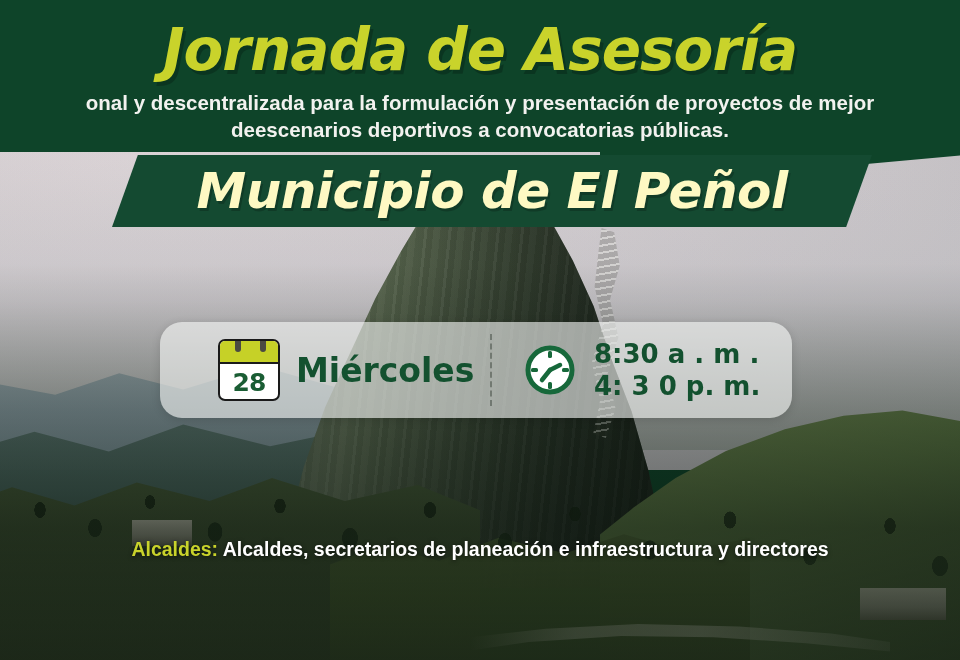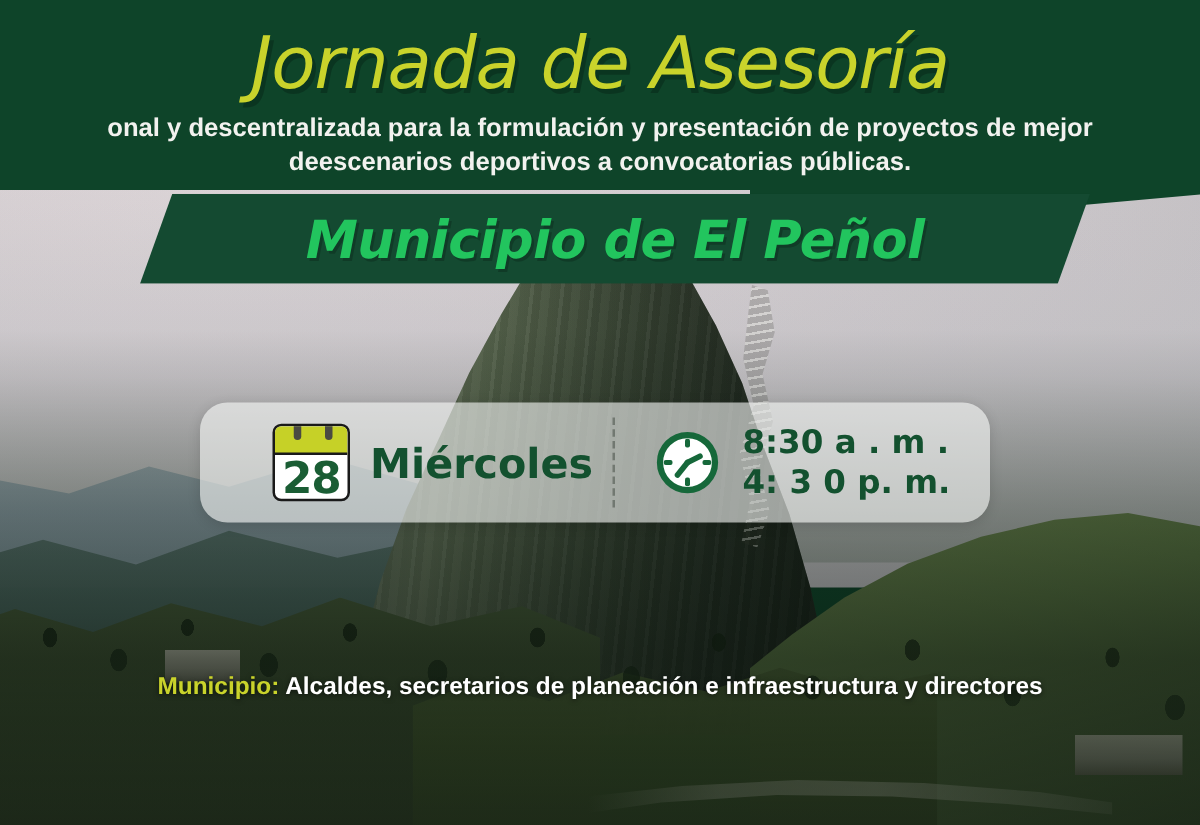--- a/index.html
+++ b/index.html
@@ -154,21 +154,21 @@
     background:#0e4429; z-index:5;
   }
   .header-tail {
     position:absolute; left:600px; top:152px; width:360px; height:36px;
     background:#0e4429; z-index:5;
     clip-path:polygon(0% 0%, 100% 0%, 100% 10%, 0% 100%);
   }
   .title {
     position:absolute; left:0; top:16px; width:960px;
     text-align:center;
-    font-size:58px; font-weight:normal; font-style:italic;
+    font-size:58px; font-weight:bold; font-style:italic;
     letter-spacing:-1px;
     color:#c9d32b;
     text-shadow:3px 4px 0 rgba(0,0,0,.22);
     z-index:6;
     font-family:"DejaVu Sans", sans-serif;
   }
   .subtitle {
     position:absolute; left:-40px; top:89px; width:1040px;
     text-align:center; color:#f2f2ef;
     font-size:20.5px; font-weight:bold; line-height:27px;
@@ -179,22 +179,22 @@
   
   .ribbon {
     position:absolute; left:112px; top:155px; width:760px; height:72px;
     background:#144a31; z-index:7;
     clip-path:polygon(3.4% 0%, 100% 0%, 96.6% 100%, 0% 100%);
   }
   .ribbon-text {
     position:absolute; left:112px; top:155px; width:760px; height:72px;
     display:flex; align-items:center; justify-content:center;
     z-index:8;
-    font-size:42px; font-weight:bold; font-style:italic;
-    color:#22c55e; letter-spacing:-.5px;
+    font-size:50px; font-weight:bold; font-style:italic;
+    color:#fef9c3; letter-spacing:-.5px;
     text-shadow:2px 3px 0 rgba(0,0,0,.2);
     font-family:"DejaVu Sans", sans-serif;
   }
 
   
   .info-card {
     position:absolute; left:160px; top:322px; width:632px; height:96px;
     background:rgba(244,245,243,.62);
     border-radius:22px;
     box-shadow:0 2px 10px rgba(0,0,0,.14);
@@ -203,21 +203,21 @@
   }
   .date-block { display:flex; align-items:center; width:330px; padding-left:58px; }
   .cal {
     position:relative; width:62px; height:62px;
     background:#ffffff; border:2.5px solid #1a1a1a; border-radius:7px;
     overflow:hidden; flex:none;
   }
   .cal-top { height:23px; background:#c6d127; border-bottom:2px solid #1a1a1a; }
   .cal-num {
     height:37px; display:flex; align-items:center; justify-content:center;
-    font-size:35px; font-weight:bold; color:#1a5d34; letter-spacing:-1px;
+    font-size:25px; font-weight:bold; color:#1a5d34; letter-spacing:-1px;
     font-family:"DejaVu Sans", sans-serif;
   }
   .cal-ring {
     position:absolute; top:-5px; width:6px; height:16px;
     background:#4a4a42; border-radius:3px;
   }
   .cal-ring.r1 { left:15px; }
   .cal-ring.r2 { left:40px; }
   .date-text {
     margin-left:16px; color:#13512f;
@@ -324,17 +324,17 @@
       </div>
     </div>
 
   </div>
 
   <div class="location">
   </div>
 
   <div class="invitados">
     <div>
-      <span class="hl">Municipio:</span><span> Alcaldes, secretarios de planeación e infraestructura y directores</span>
+      <span class="hl">Alcaldes:</span><span> Alcaldes, secretarios de planeación e infraestructura y directores</span>
     </div>
   </div>
 
 </div>
 
 </body></html>

